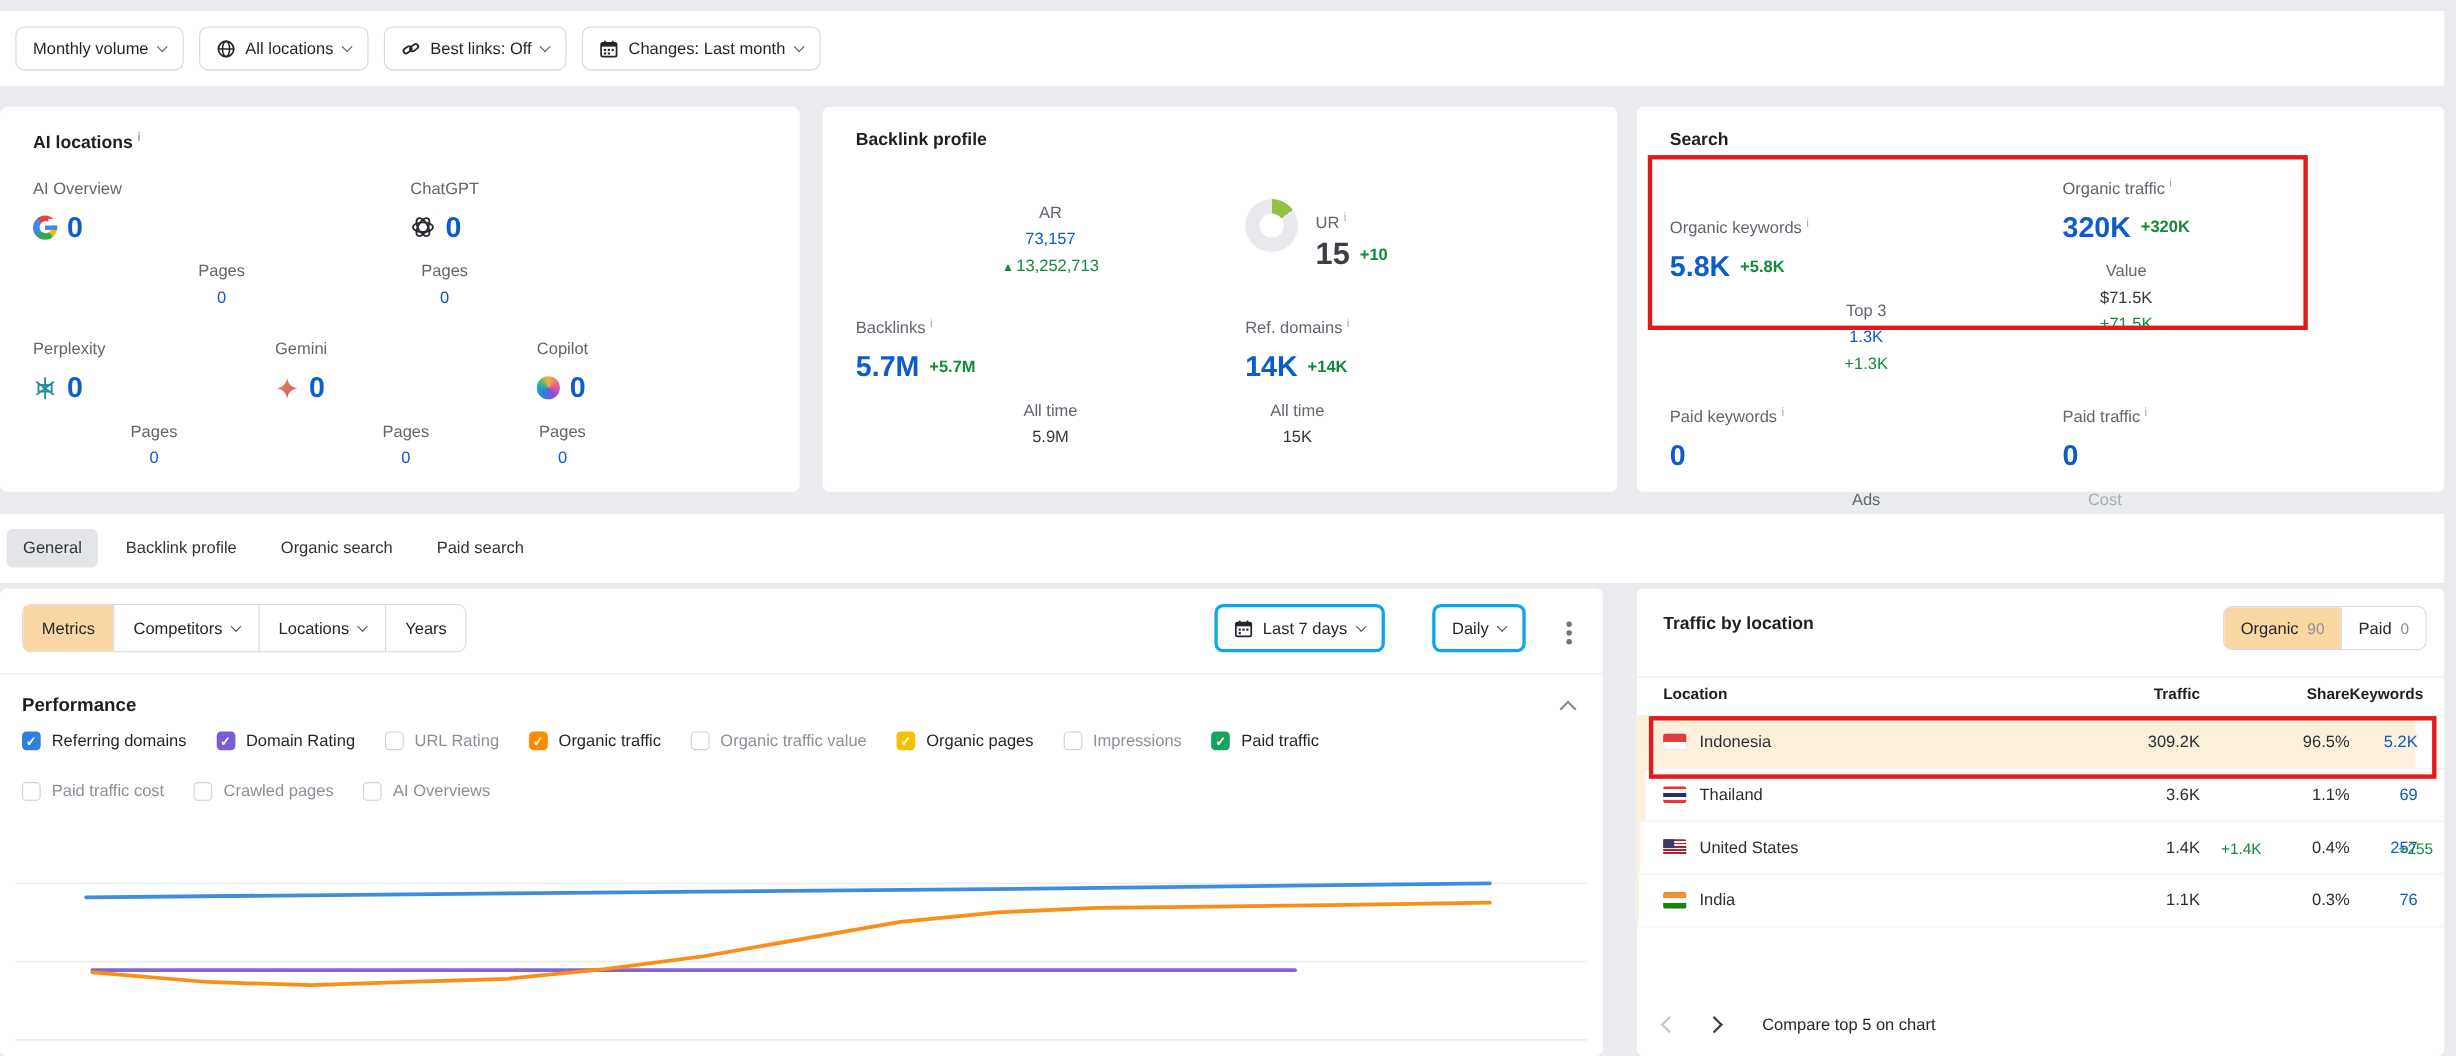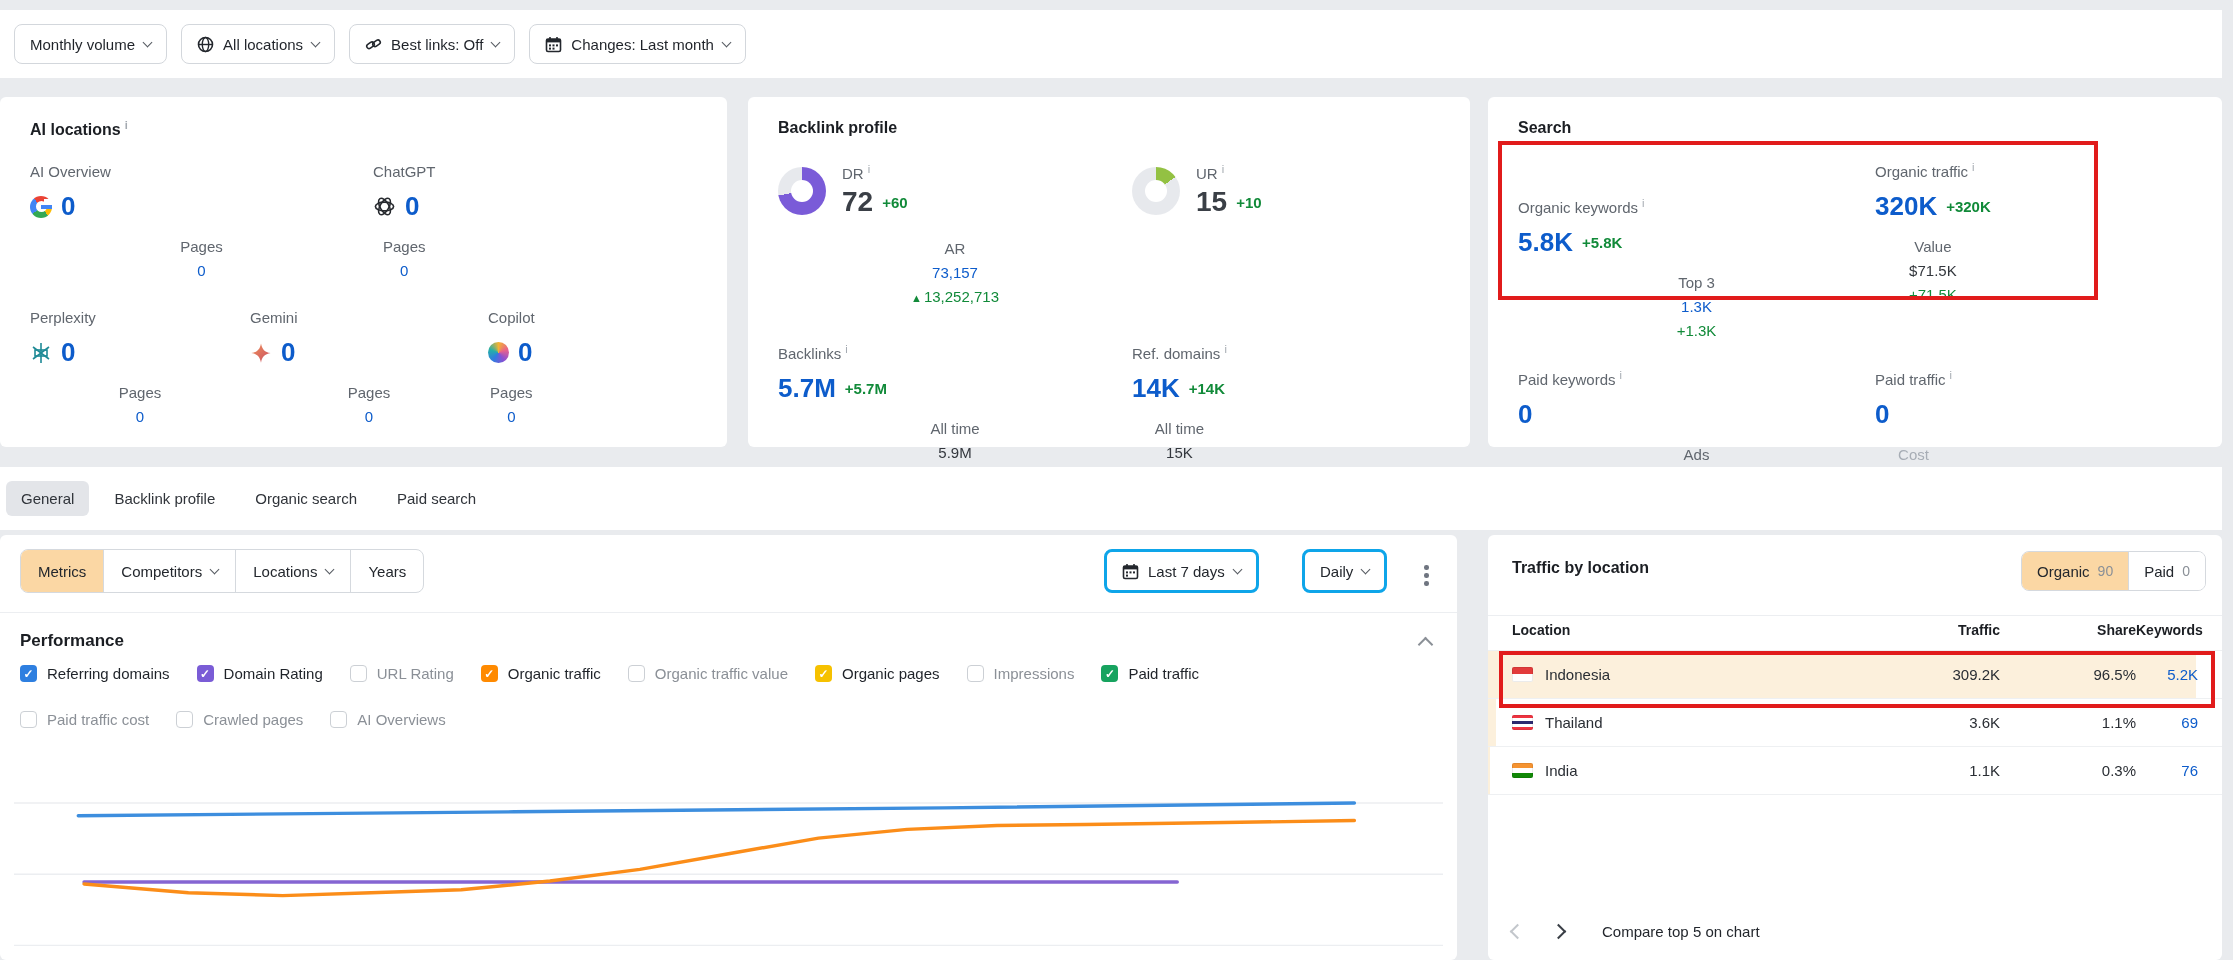--- a/index.html
+++ b/index.html
@@ -227,41 +227,31 @@
           <span class="lnk">0</span>
         </div>
     </div>
   </div>
 </div>
 
 <div class="card" style="left:748px; top:97px; width:722px; height:350px; padding:22px 30px;">
   <div class="card-title">Backlink profile</div>
   <div style="display:flex; margin-top:26px;">
     <div style="width:354px;">
-      <div style="display:flex; gap:16px; align-items:center;">
-        <span class="donut" style="background:conic-gradient(#7a5bd8 0 72%, #e7e9ed 0);"></span>
-        <div>
-          <div class="m-label info" style="margin-bottom:4px;">DR</div>
-          <div class="m-valrow" style="margin-bottom:0;">
-            <span class="m-value dark">72</span>
-            <span class="m-delta">+60</span>
-          </div>
-        </div>
-      </div>
       <div class="m-sub" style="margin-top:22px;">
         <span>AR</span>
         <span class="lnk">73,157</span>
         <span class="green green-tri">13,252,713</span>
       </div>
     </div>
     <div>
       <div style="display:flex; gap:16px; align-items:center;">
         <span class="donut" style="background:conic-gradient(#93c143 0 15%, #e7e9ed 0);"></span>
         <div>
-          <div class="m-label info" style="margin-bottom:4px;">UR</div>
+          <div class="m-label info" style="margin-bottom:4px;margin-top:29px;">UR</div>
           <div class="m-valrow" style="margin-bottom:0;">
             <span class="m-value dark">15</span>
             <span class="m-delta">+10</span>
           </div>
         </div>
       </div>
     </div>
   </div>
   <div style="display:flex; margin-top:38px;">
     <div style="width:354px;">
@@ -504,20 +494,34 @@
             <span>Thailand</span>
           </span>
         <span class="r">3.6K</span>
         <span class="cell-delta"></span>
         <span class="r">1.1%</span>
         <span class="r kw">69</span>
       </div>
     </div>
 
 
+    <div class="loc-row">
+      <div class="bar" style="width: 0.4%;"></div>
+      <div class="loc-grid">
+        <span class="loc-name">
+            <span class="flag flag-us"></span>
+            <span>United States</span>
+          </span>
+        <span class="r">1.4K</span>
+        <span class="cell-delta">+1.4K</span>
+        <span class="r">0.4%</span>
+        <span class="r kw">257</span>
+        <span class="cell-delta" style="position:absolute; right:10px; top:50%; transform:translateY(-50%);">+255</span>
+      </div>
+    </div>
 
     <div class="loc-row">
       <div class="bar" style="width: 0.3%;"></div>
       <div class="loc-grid">
         <span class="loc-name">
             <span class="flag flag-in"></span>
             <span>India</span>
           </span>
         <span class="r">1.1K</span>
         <span class="cell-delta"></span>

